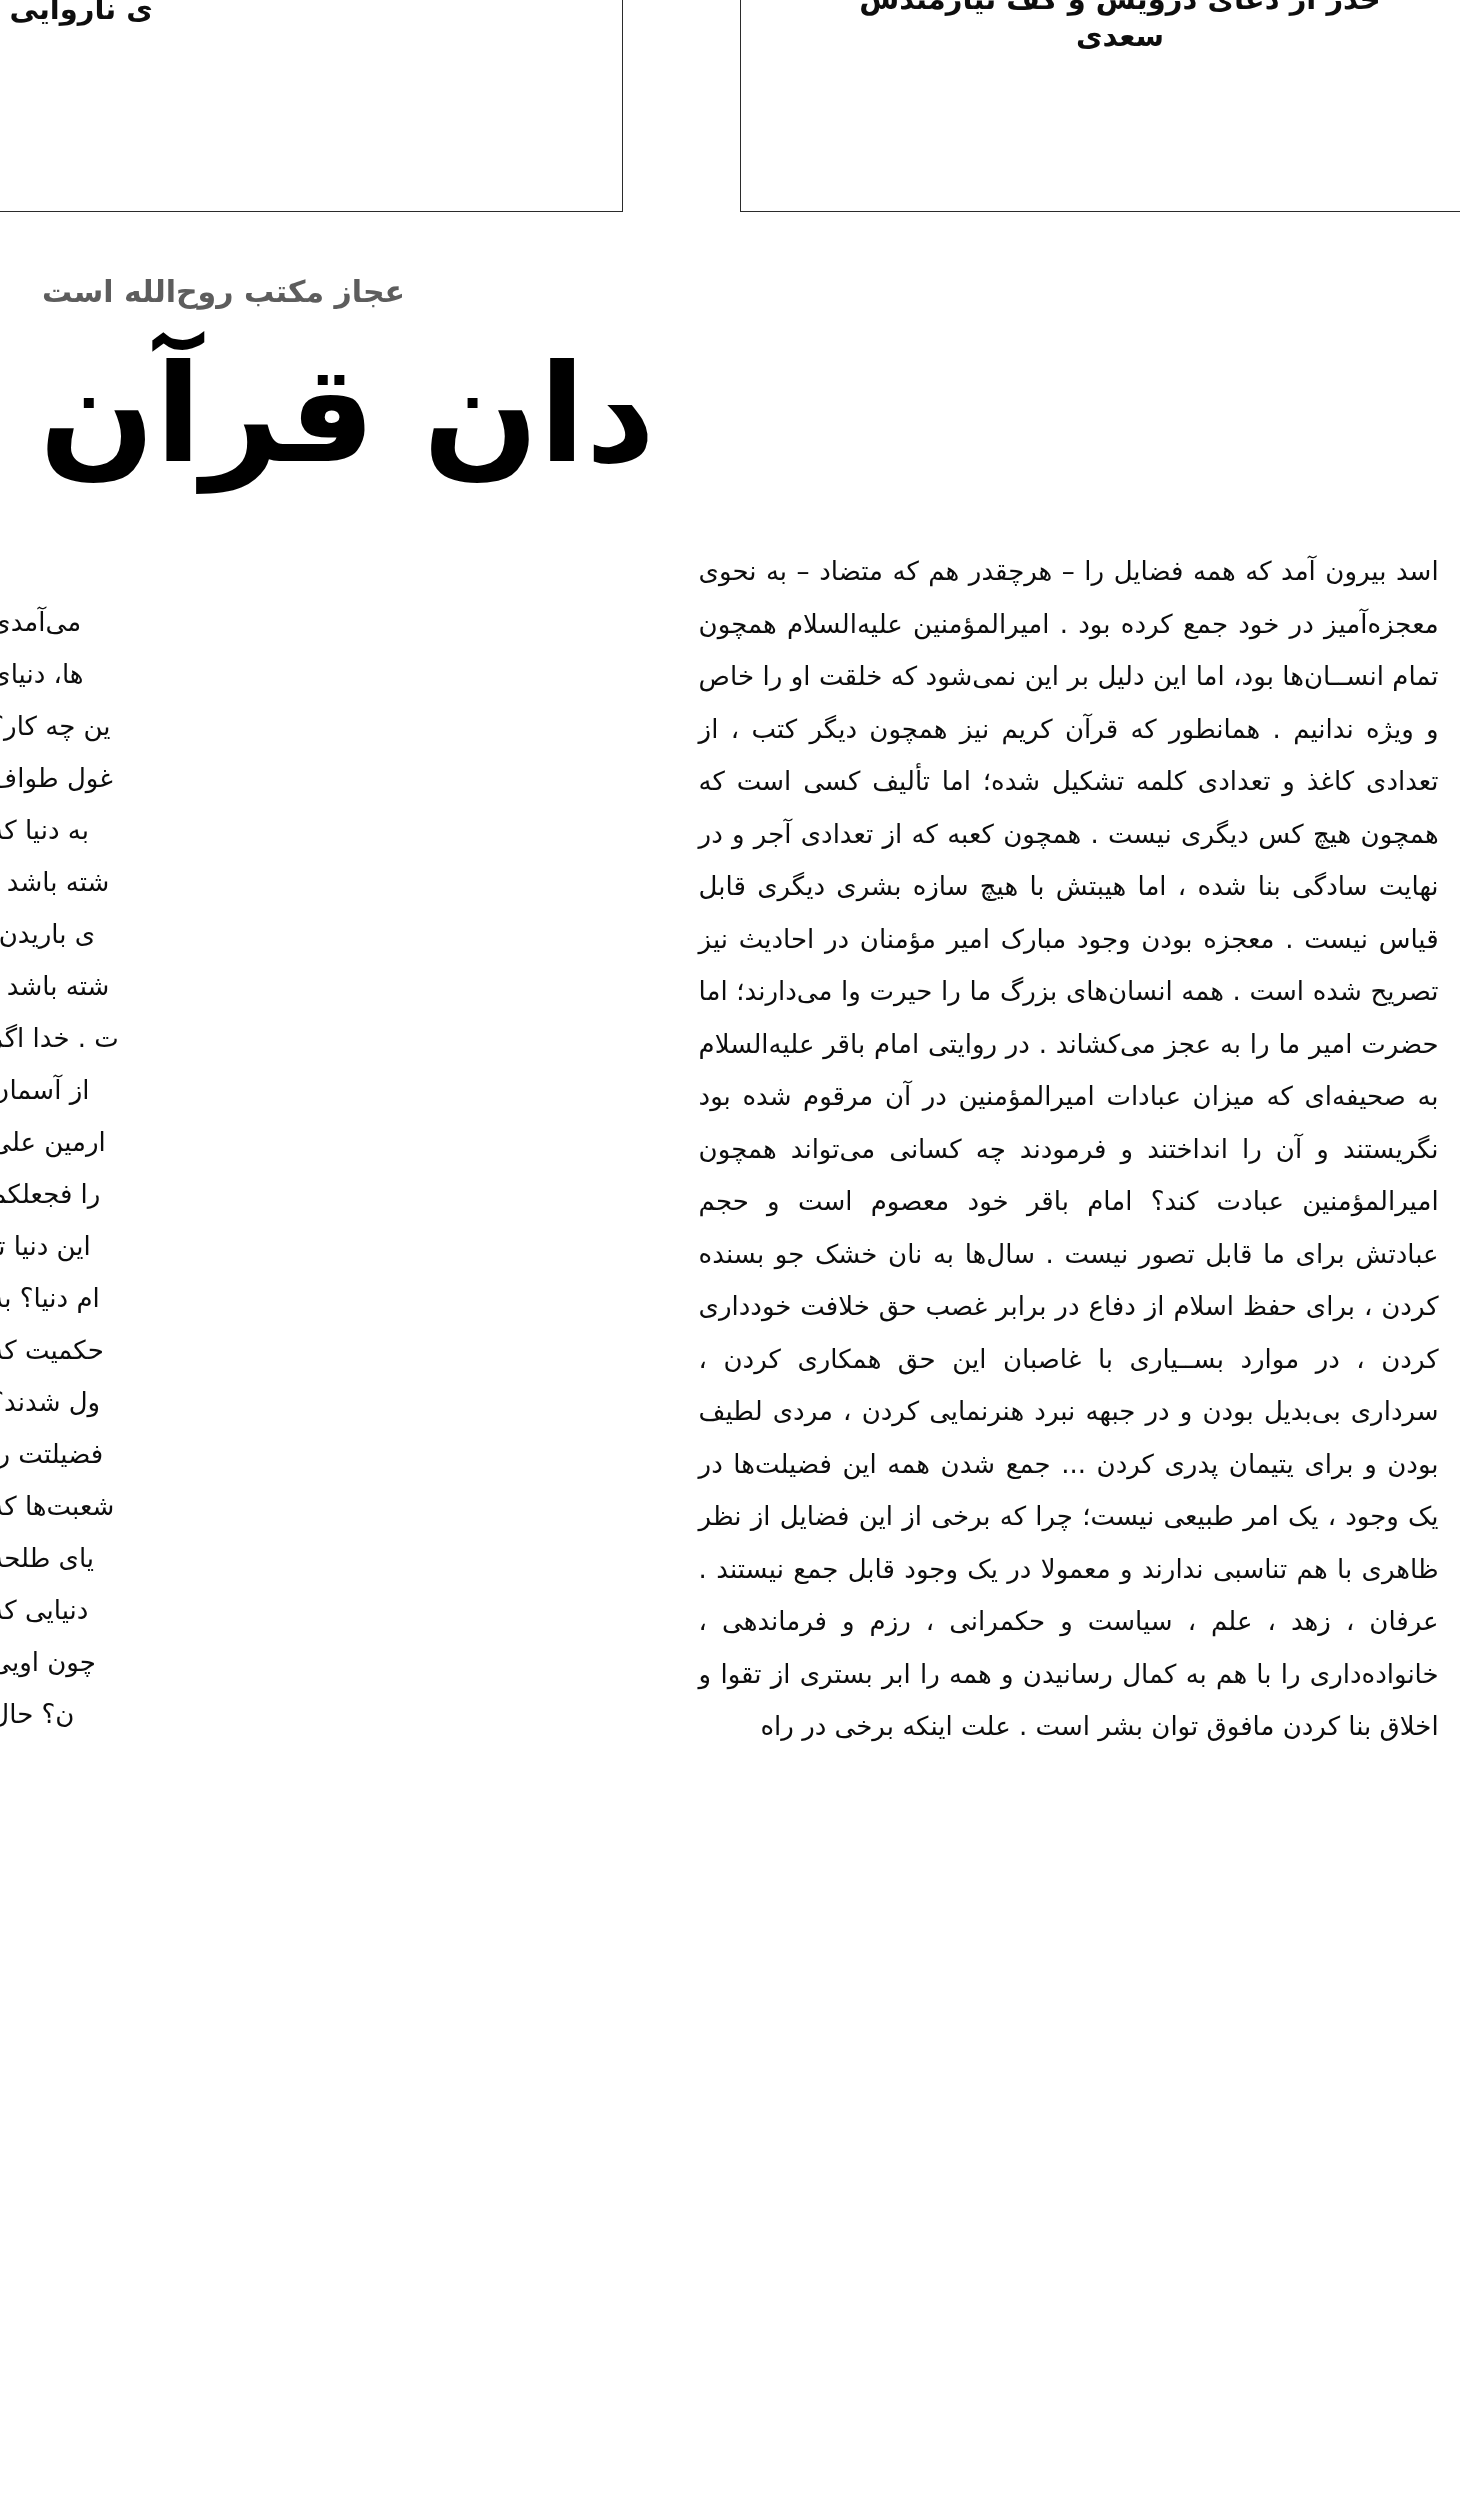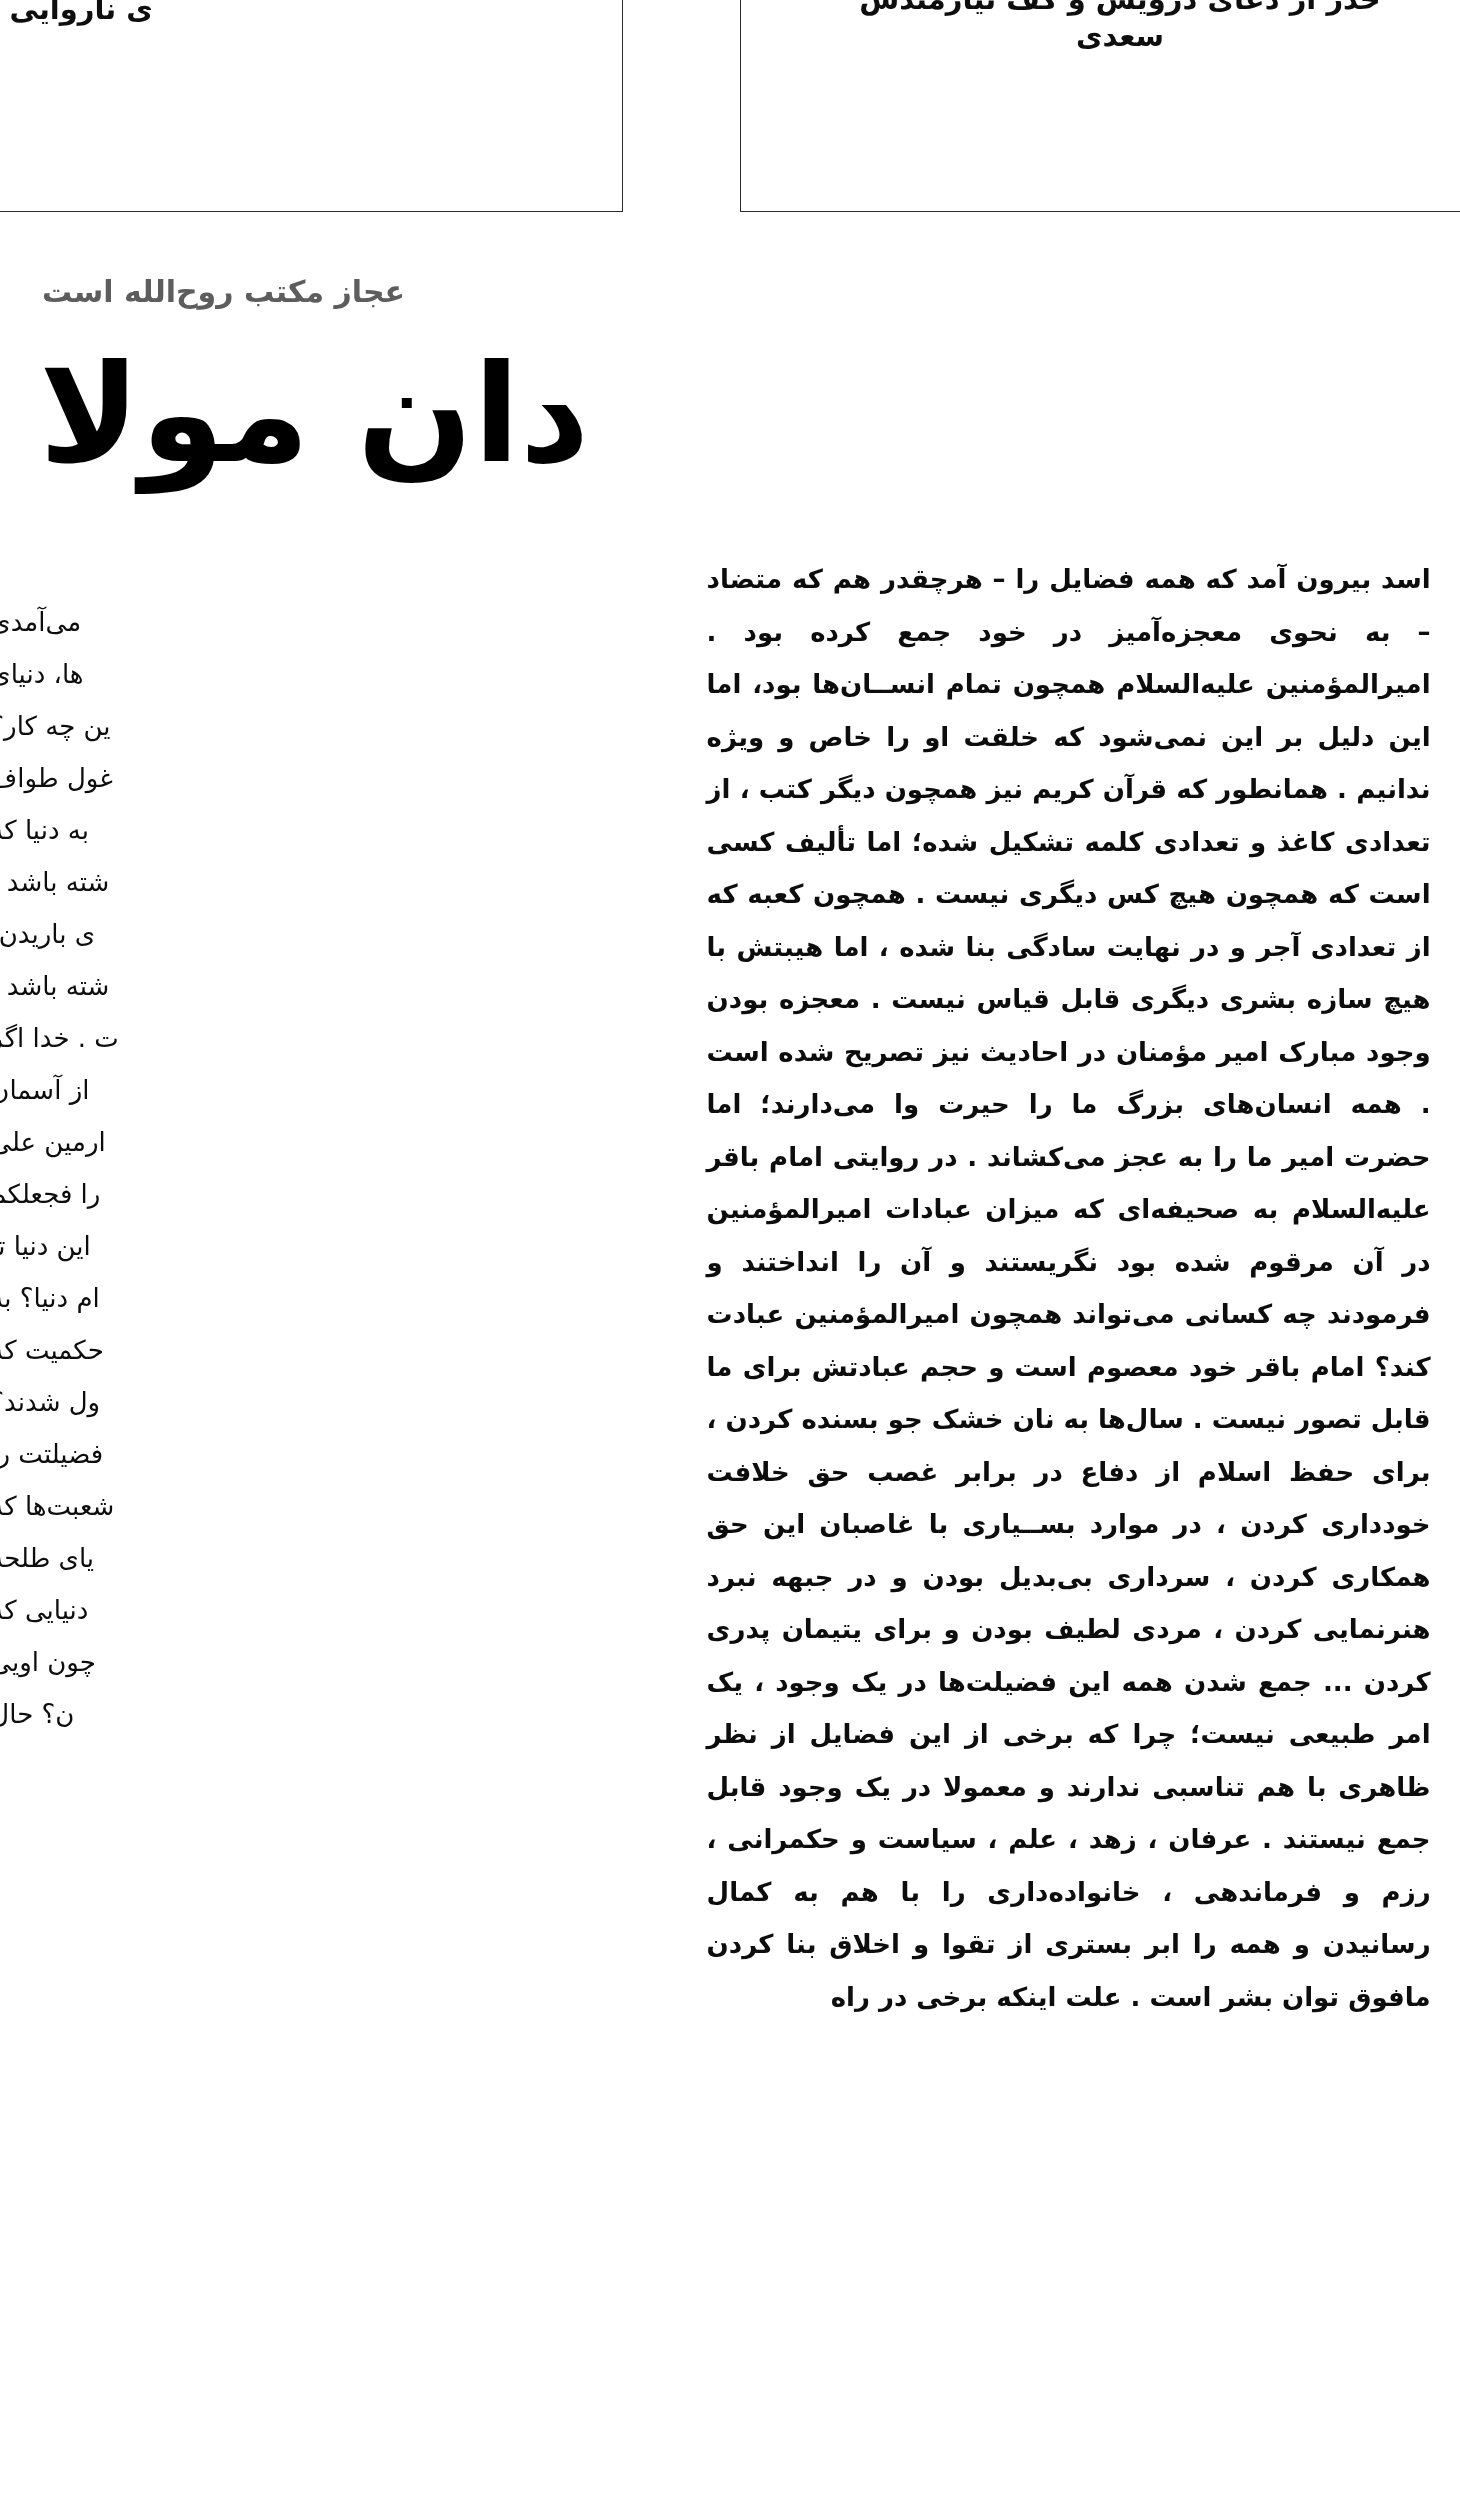--- a/index.html
+++ b/index.html
@@ -126,24 +126,23 @@
     color: #0d0d0d;
   }
   .col-main {
     top: 545px;
     right: 21.4px;
     width: 740px;
     font-size: 26px;
     line-height: 2.02;
   }
   .col-main p {
-    margin: 8px;
+    margin: 0;
     text-align: justify;
     text-justify: inter-word;
-    font-weight: bold;
   }
 
   .col-side {
     top: 596px;
     left: -9.7px;
     width: 360px;
     font-size: 26px;
     line-height: 2.02;
     text-align: left;
     overflow: hidden;
@@ -169,21 +168,21 @@
     </div>
 
     <div class="box box-left">
 
       <div class="box-line2">ی ناروایی به</div>
     </div>
 
   </div>
 
   <div class="kicker">عجاز مکتب روح‌الله است</div>
-  <div class="headline">دان مولا</div>
+  <div class="headline">دان قرآن</div>
 
   <div class="col col-main">
     <p>اسد بیرون آمد که همه فضایل را – هرچقدر هم که متضاد – به نحوی معجزه‌آمیز در خود جمع کرده بود . امیرالمؤمنین علیه‌السلام همچون تمام انســان‌ها بود، اما این دلیل بر این نمی‌شود که خلقت او را خاص و ویژه ندانیم . همانطور که قرآن کریم نیز همچون دیگر کتب ، از تعدادی کاغذ و تعدادی کلمه تشکیل شده؛ اما تألیف کسی است که همچون هیچ کس دیگری نیست . همچون کعبه که از تعدادی آجر و در نهایت سادگی بنا شده ، اما هیبتش با هیچ سازه بشری دیگری قابل قیاس نیست . معجزه بودن وجود مبارک امیر مؤمنان در احادیث نیز تصریح شده است . همه انسان‌های بزرگ ما را حیرت وا می‌دارند؛ اما حضرت امیر ما را به عجز می‌کشاند . در روایتی امام باقر علیه‌السلام به صحیفه‌ای که میزان عبادات امیرالمؤمنین در آن مرقوم شده بود نگریستند و آن را انداختند و فرمودند چه کسانی می‌تواند همچون امیرالمؤمنین عبادت کند؟ امام باقر خود معصوم است و حجم عبادتش برای ما قابل تصور نیست . سال‌ها به نان خشک جو بسنده کردن ، برای حفظ اسلام از دفاع در برابر غصب حق خلافت خودداری کردن ، در موارد بســیاری با غاصبان این حق همکاری کردن ، سرداری بی‌بدیل بودن و در جبهه نبرد هنرنمایی کردن ، مردی لطیف بودن و برای یتیمان پدری کردن ... جمع شدن همه این فضیلت‌ها در یک وجود ، یک امر طبیعی نیست؛ چرا که برخی از این فضایل از نظر ظاهری با هم تناسبی ندارند و معمولا در یک وجود قابل جمع نیستند . عرفان ، زهد ، علم ، سیاست و حکمرانی ، رزم و فرماندهی ، خانواده‌داری را با هم به کمال رسانیدن و همه را ابر بستری از تقوا و اخلاق بنا کردن مافوق توان بشر است . علت اینکه برخی در راه</p>
   </div>
 
   <div class="col col-side">
     <span class="ln">می‌آمدی</span>
     <span class="ln">ها، دنیای</span>
     <span class="ln">ین چه کار؟</span>
     <span class="ln">غول طواف</span>

